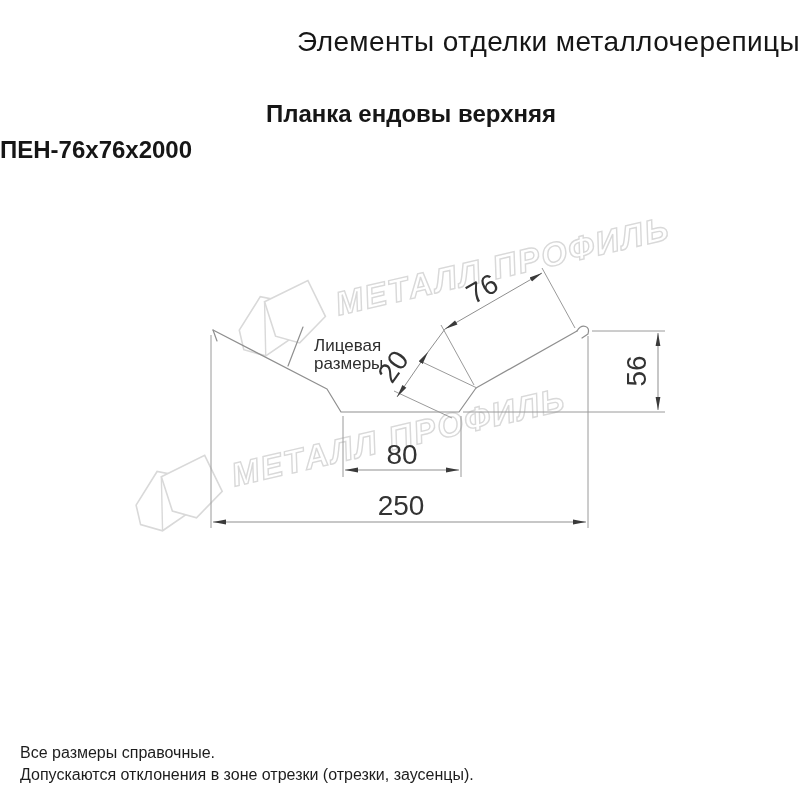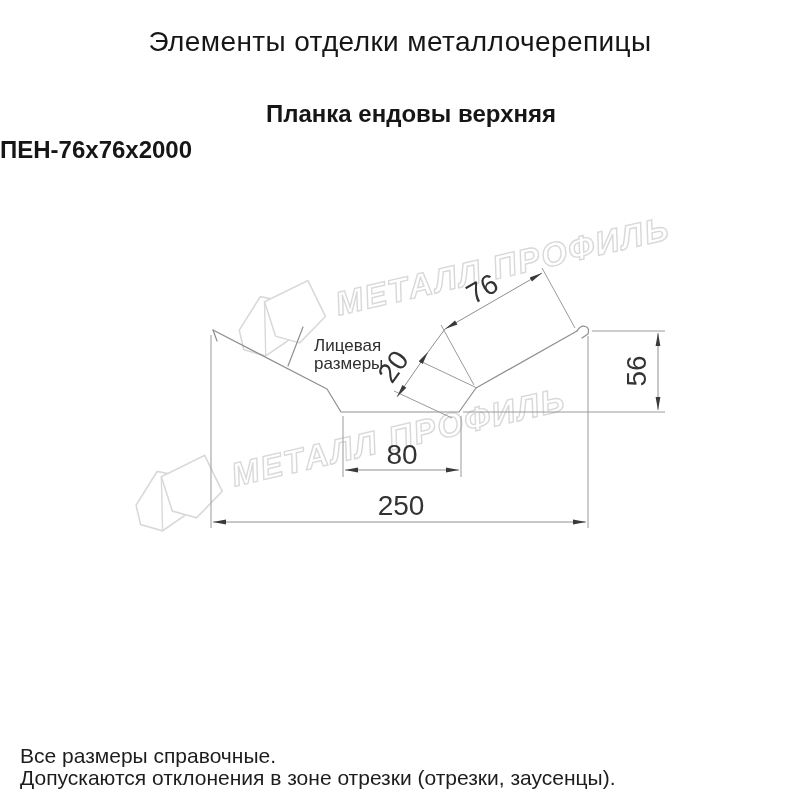--- a/index.html
+++ b/index.html
@@ -2,35 +2,35 @@
 <html><head>
 <meta charset="utf-8">
 <style>
   html,body{margin:0;padding:0;}
   body{
     width:800px;height:800px;background:#ffffff;position:relative;
     font-family:"Liberation Sans", sans-serif;overflow:hidden;
   }
   .abs{position:absolute;}
   .title{
-    left:0;right:0;top:26px;text-align:center;
+    left:0;right:0;top:26px;text-align:right;
     font-size:28px;font-weight:400;color:#161616;letter-spacing:.4px;
   }
   .subtitle{
     left:0;right:0;top:100px;text-align:center;
     font-size:24px;font-weight:700;color:#161616;padding-left:22px;
   }
   .model{
     left:0;right:0;top:136px;text-align:left;
     font-size:24px;font-weight:700;color:#161616;
   }
   .face-label{
     left:314px;top:297px;font-size:17px;line-height:18px;color:#2e2e2e;margin-top:40px;
   }
-  .footer-note{left:20px;font-size:21px;color:#1d1d1d;}
+  .footer-note{left:20px;font-size:16px;color:#1d1d1d;}
   .note1{top:744px;}
   .note2{top:766px;}
   svg text.dim{
     font-family:"Liberation Sans", sans-serif;
     font-size:28px;fill:#333333;
   }
   svg text.wm{
     font-family:"Liberation Sans", sans-serif;
     font-size:33px;font-weight:700;font-style:italic;letter-spacing:2px;
     fill:#ffffff;stroke:#d9d9d9;stroke-width:1.4px;

